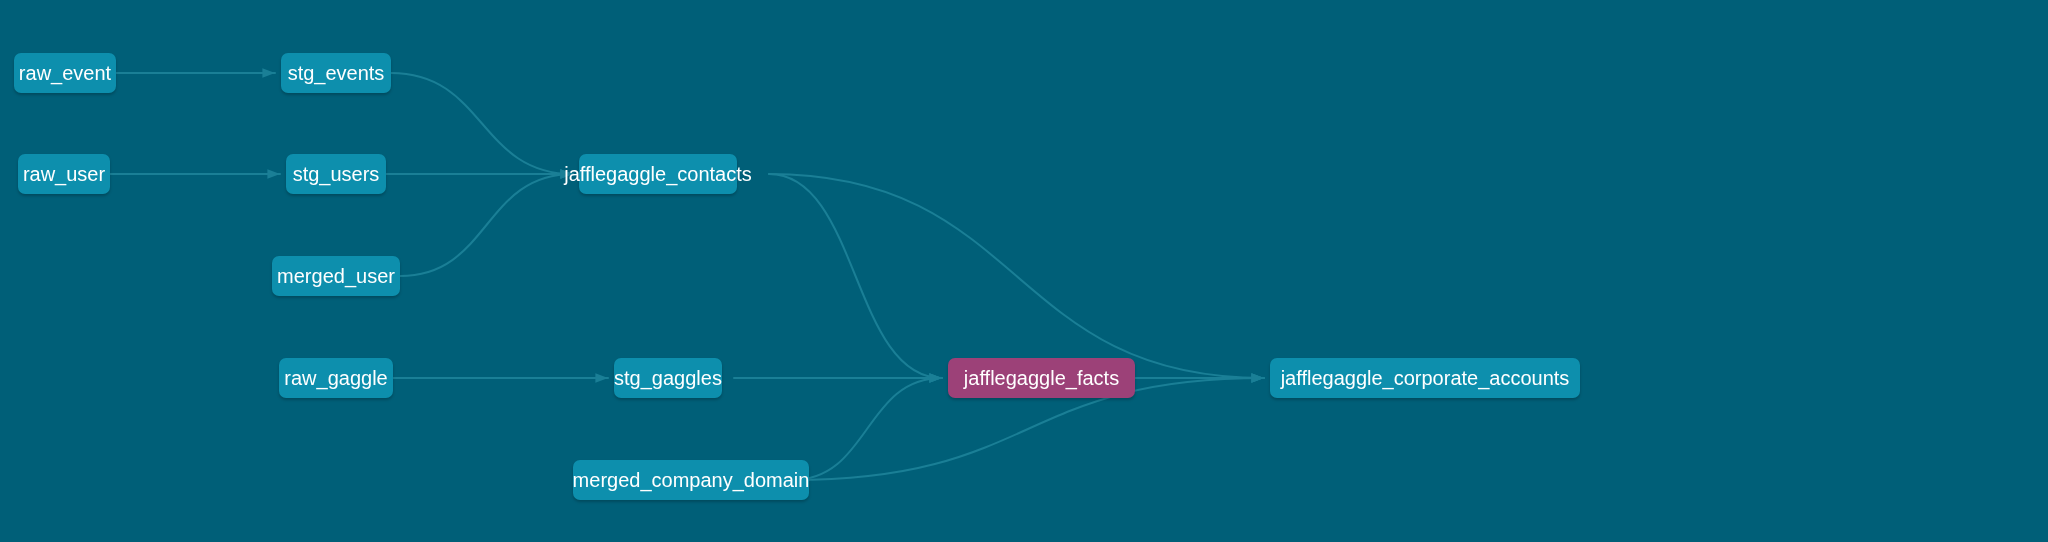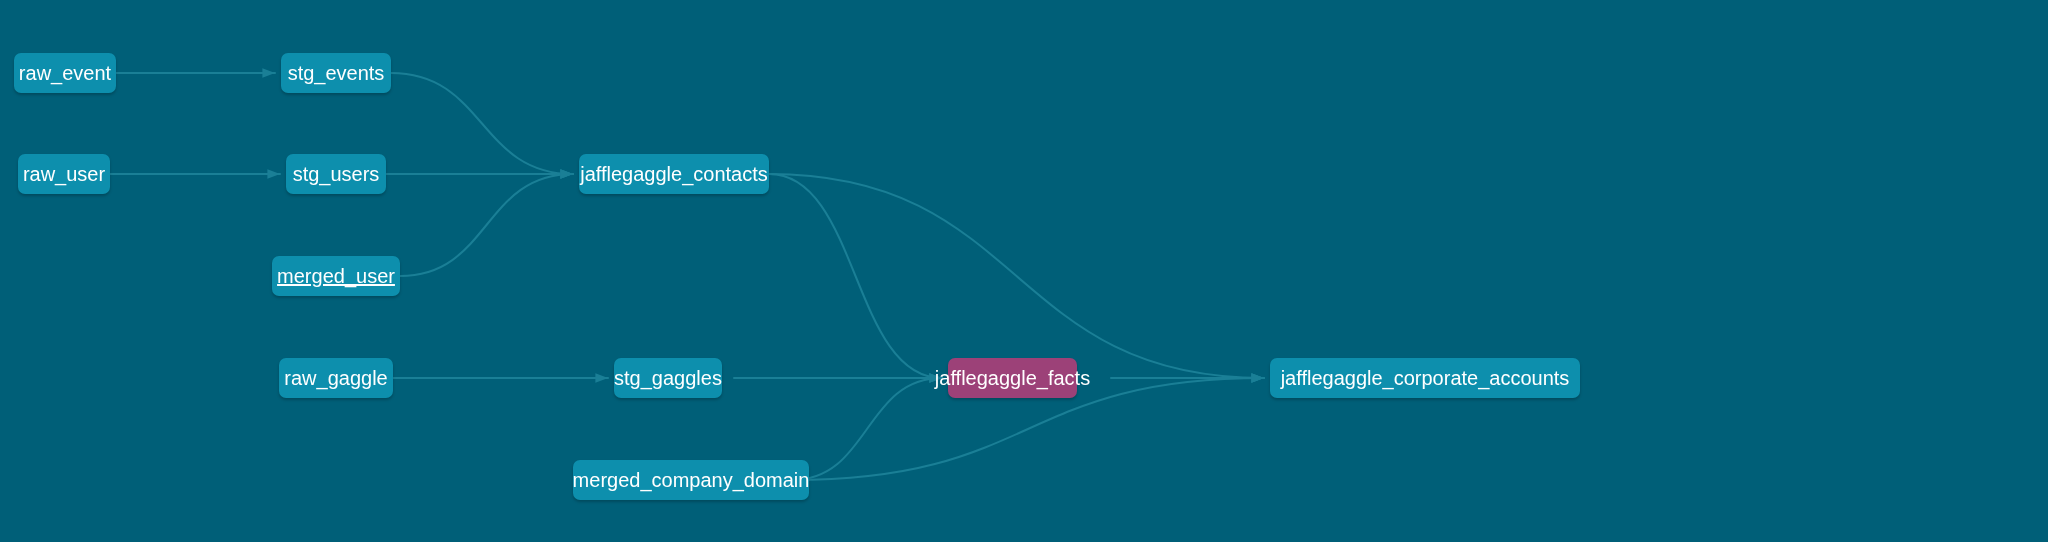--- a/index.html
+++ b/index.html
@@ -38,41 +38,41 @@
       <path d="M792,480 C1037.44,480 1018.56,378 1264,378" fill="none" stroke="#1a7f96" stroke-width="2" stroke-linecap="round" marker-end="url(#arrowhead)"></path>
       <path d="M1111,378 L1264,378" fill="none" stroke="#1a7f96" stroke-width="2" stroke-linecap="round" marker-end="url(#arrowhead)"></path>
     </svg>
   <div id="nodes">
       <div class="node model" style="left: 14px; top: 53px; width: 102px;">
         <span class="lbl">raw_event</span>
       </div>
       <div class="node model" style="left: 18px; top: 154px; width: 92px; text-align: right;">
         <span class="lbl">raw_user</span>
       </div>
-      <div class="node model" style="left: 272px; top: 256px; width: 128px; text-decoration: underline;">
+      <div class="node model" style="left: 272px; top: 256px; width: 128px;">
         <span class="lbl">merged_user</span>
       </div>
       <div class="node model" style="left: 279px; top: 358px; width: 114px;">
         <span class="lbl">raw_gaggle</span>
       </div>
       <div class="node model" style="left: 281px; top: 53px; width: 110px;">
         <span class="lbl">stg_events</span>
       </div>
       <div class="node model" style="left: 286px; top: 154px; width: 100px;">
         <span class="lbl">stg_users</span>
       </div>
       <div class="node model" style="left: 614px; top: 358px; width: 108px;">
         <span class="lbl">stg_gaggles</span>
       </div>
       <div class="node model" style="left: 573px; top: 460px; width: 236px;">
         <span class="lbl">merged_company_domain</span>
       </div>
-      <div class="node model" style="left: 579px; top: 154px; width: 190px;">
+      <div class="node model" style="left: 579px; top: 154px; width: 158px;">
         <span class="lbl">jafflegaggle_contacts</span>
       </div>
-      <div class="node selected" style="left: 948px; top: 358px; width: 129px;">
+      <div class="node selected" style="left: 948px; top: 358px; width: 187px;">
         <span class="lbl">jafflegaggle_facts</span>
       </div>
       <div class="node model" style="left: 1270px; top: 358px; width: 310px;">
         <span class="lbl">jafflegaggle_corporate_accounts</span>
       </div>
     </div>
 </div>
 
 </body></html>

